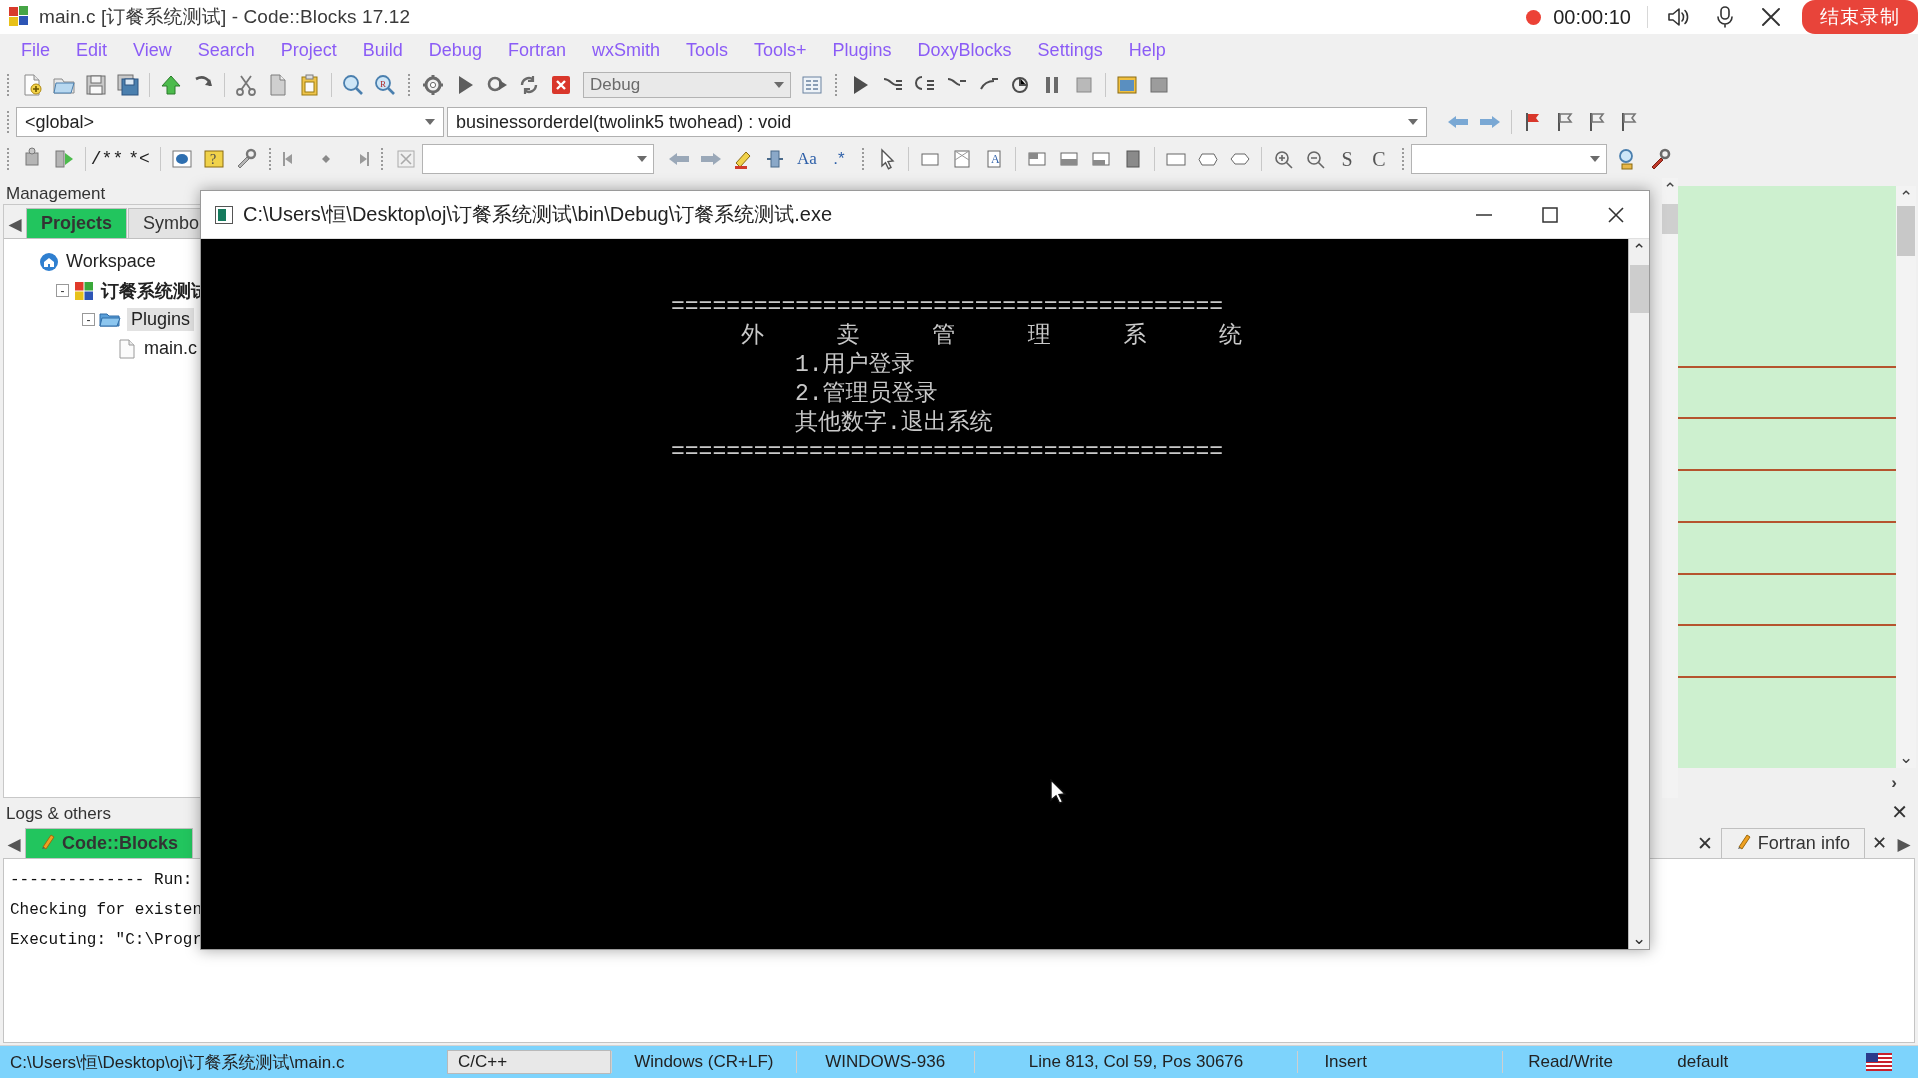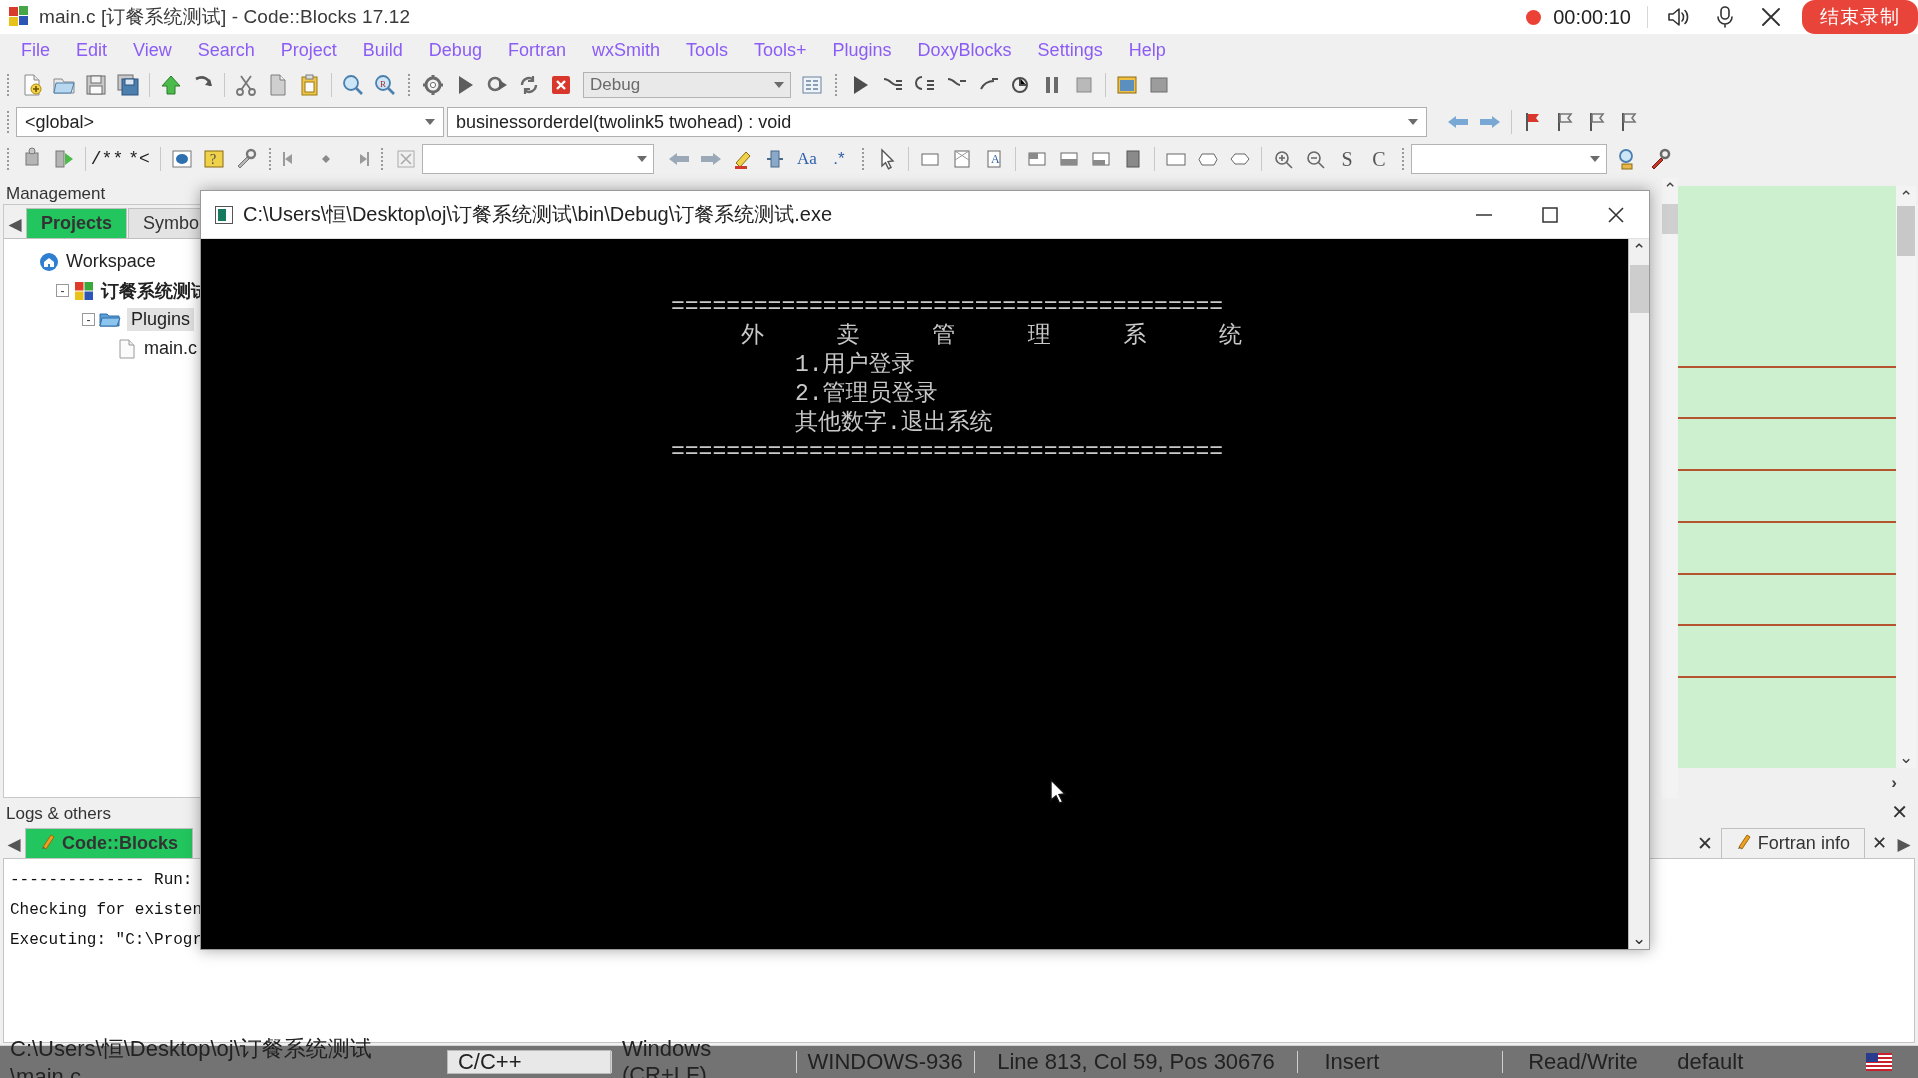--- a/index.html
+++ b/index.html
@@ -89,22 +89,22 @@
   .logs-body{ position:absolute; left:3px; top:26px; right:3px; bottom:2px; background:#f0f0f0;}
   .logtabs { height:34px; display:flex; align-items:flex-end; }
   .logtext {
     position:absolute; left:0; top:34px; right:0; bottom:0; background:#fff;
     border:1px solid #c4c4c4; font-family:"Liberation Mono", monospace; font-size:16px;
     color:#111; padding:6px 6px; overflow:hidden; white-space:nowrap; line-height:30px;
   }
 
   
   .statusbar {
-    position:absolute; left:0; bottom:0; width:1918px; height:33px; background:#737373;
-    display:flex; align-items:center; border-top:1px solid #d4d4d4; font-size:22px; color:#222;
+    position:absolute; left:0; bottom:0; width:1918px; height:33px; background:#7dd3fc;
+    display:flex; align-items:center; border-top:1px solid #d4d4d4; font-size:17px; color:#222;
   }
   .sb-cell { padding:0 10px; height:24px; display:flex; align-items:center; }
   .sb-div { width:1px; height:22px; background:#cfcfcf;}
   .sb-sunken { border:1px solid #b9b9b9; background:#e8e8e8; }
 
   
   .editor-right { position:absolute; right:0; top:178px; width:256px; height:620px; background:#f0f0f0;}
   .ed-scroll-out { position:absolute; left:0; top:0; width:16px; height:100%; background:#f3f3f3;}
   .ed-area { position:absolute; left:16px; top:8px; right:22px; bottom:30px; background:#cdf0cf; }
   .ed-line { position:absolute; left:0; right:0; height:2px; background:#b5542e;}

